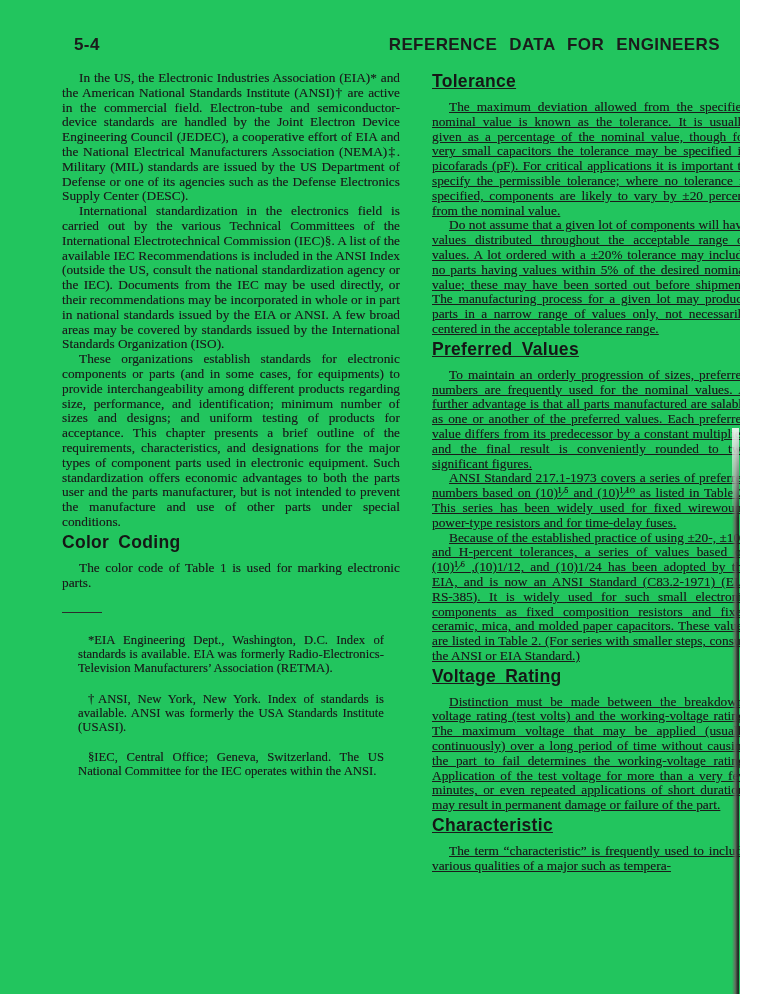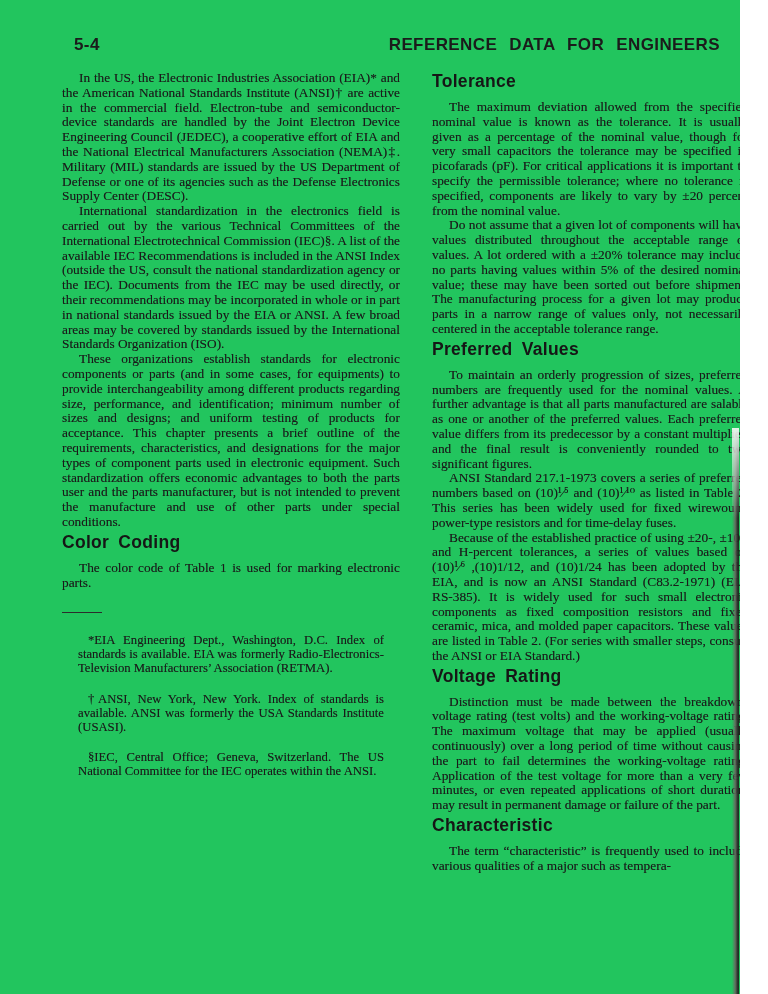--- a/index.html
+++ b/index.html
@@ -31,21 +31,21 @@
   }
   .page-header .running-title {
     word-spacing: 7px;
     margin-left: 36px;
   }
   .columns {
     display: flex;
     gap: 32px;
   }
   .col-left  { width: 338px; flex: none; }
-  .col-right { width: 316px; flex: none; }
+  .col-right { width: 316px; flex: none; text-decoration: underline; }
   h2.sect {
     font-family: "Liberation Sans", "DejaVu Sans", sans-serif;
     font-weight: bold;
     font-size: 17.5px;
     letter-spacing: 0.3px;
     word-spacing: 4px;
     margin: 0 0 8px 0;
     color: #161616;
   }
   h2.sect.later { margin-top: 2px; }

